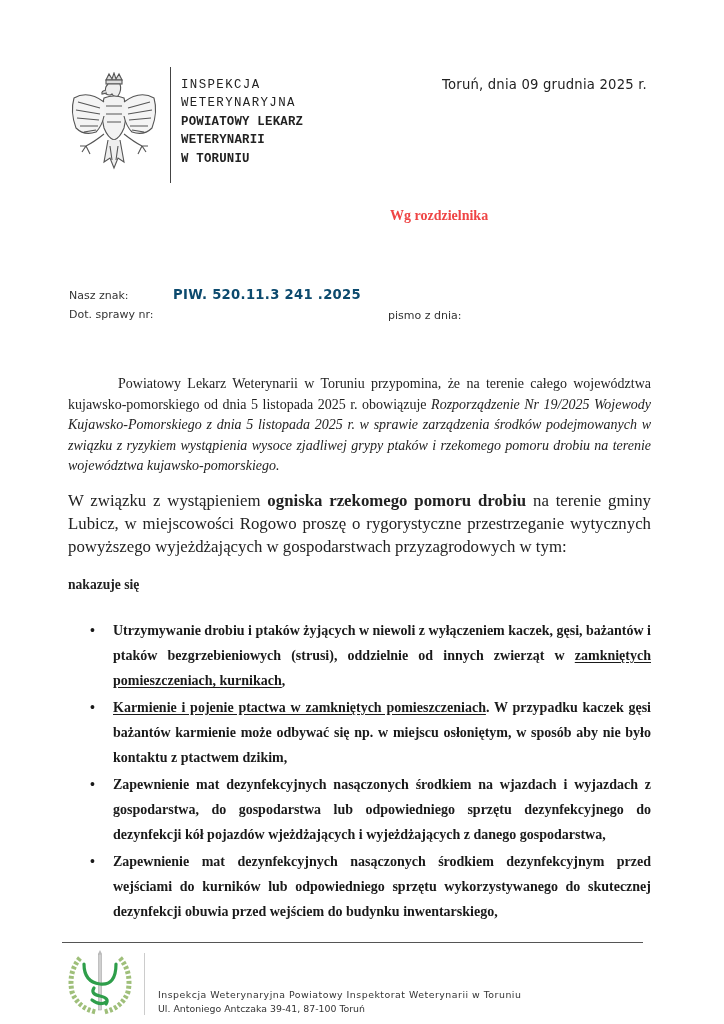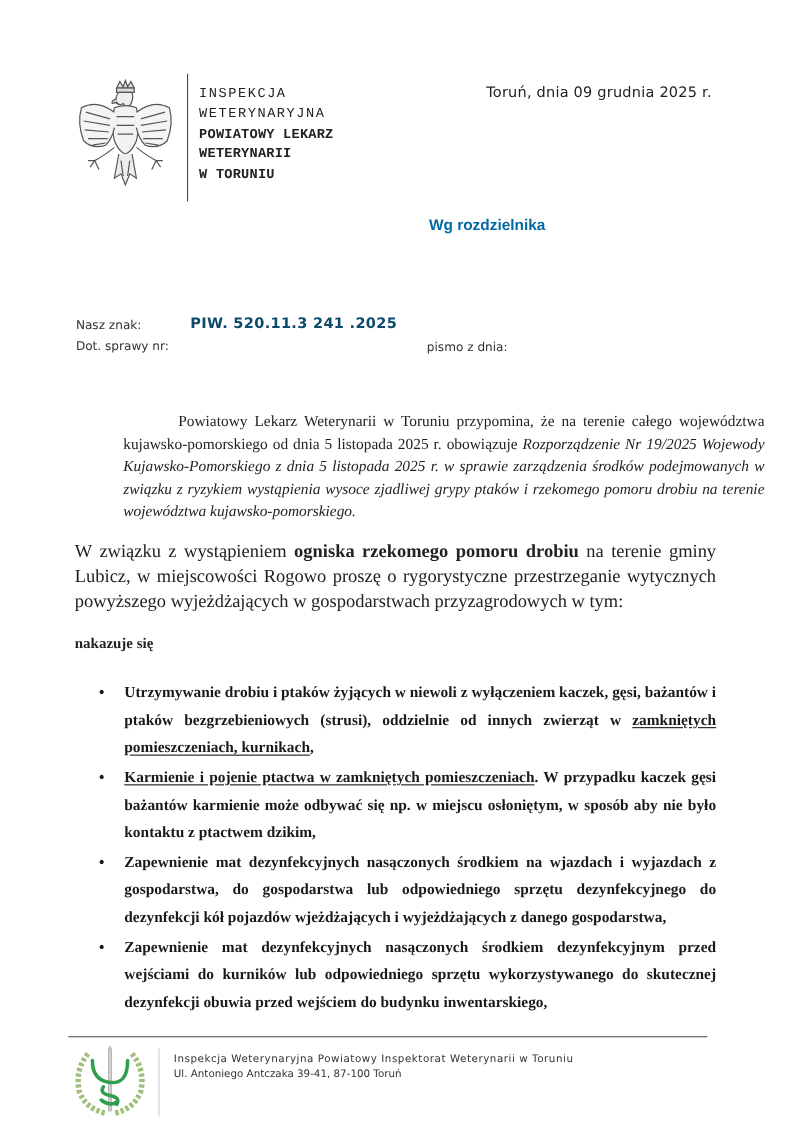--- a/index.html
+++ b/index.html
@@ -7,44 +7,44 @@
   .abs { position: absolute; }
 
   
   .eagle { left: 66px; top: 72px; width: 96px; height: 108px; }
   .vline { left: 170px; top: 67px; width: 1px; height: 116px; background: #444; }
   .org { left: 181px; top: 76px; font-family: Liberation Mono, monospace; font-size: 12.4px; line-height: 18.4px; letter-spacing: 0.6px; color: #222; }
   .org .l1, .org .l2 { font-weight: normal; letter-spacing: 1.4px; }
   .org .b { font-weight: bold; letter-spacing: 0.2px; }
   .date { left: 442px; top: 77px; font-family: "DejaVu Sans", sans-serif; font-size: 13.2px; color: #222; letter-spacing: 0.2px; }
 
-  .recipient { left: 390px; top: 196px; font-family: Liberation Sans, sans-serif; font-size: 14px; font-weight: bold; color: #0369a1; }
+  .recipient { left: 390px; top: 208px; font-family: Liberation Serif, serif; font-size: 14px; font-weight: bold; color: #ef4444; }
 
   .ref-label { font-family: "DejaVu Sans", sans-serif; font-size: 11px; color: #333; }
   .ref-value { font-family: "DejaVu Sans", sans-serif; font-size: 13.2px; font-weight: bold; color: #0c4a6e; letter-spacing: 0.3px; }
 
   
   .serif { font-family: "Liberation Serif", serif; }
-  .p1 { left: 68px; top: 374px; width: 583px; font-size: 14px; line-height: 20.5px; text-align: justify; text-indent: 50px; color: #222; margin-left: 44px; }
+  .p1 { left: 68px; top: 374px; width: 583px; font-size: 14px; line-height: 20.5px; text-align: justify; text-indent: 50px; color: #222; }
   .p1 i { font-style: italic; }
   .p2 { left: 68px; top: 489px; width: 583px; font-size: 16.8px; line-height: 23px; text-align: justify; color: #222; }
   .p2 b { font-weight: bold; }
   .p3 { left: 68px; top: 577px; font-size: 13.6px; font-weight: bold; color: #222; }
 
   .list { left: 88px; top: 618px; width: 563px; margin: 0; padding: 0; list-style: none; }
   .list li { position: relative; padding-left: 25px; font-family: "Liberation Serif", serif; font-weight: bold; font-size: 14px; line-height: 25px; text-align: justify; color: #1a1a1a; margin-bottom: 0; }
   .list li .dot { position: absolute; left: 2px; top: 0; font-weight: bold; }
   .list li u { text-decoration: underline; text-underline-offset: 2px; }
 
   
   .fline { left: 62px; top: 942px; width: 581px; height: 1px; background: #555; }
   .flogo { left: 62px; top: 948px; width: 76px; height: 68px; }
   .fvline { left: 144px; top: 953px; width: 1px; height: 62px; background: #ccc; }
   .ftext { left: 158px; top: 956px; font-family: "DejaVu Sans", sans-serif; font-size: 9.4px; line-height: 14.2px; color: #333; }
-  .ftext .f1 { letter-spacing: 0.5px; }
+  .ftext .f1 { letter-spacing: 0.5px; margin-top: 32px; }
 </style>
 </head>
 <body>
 
 <div class="abs eagle">
   <svg width="96" height="108" viewBox="0 0 96 108">
     <g fill="none" stroke="#555" stroke-width="1.1">
 
       <path d="M40 8 L43 2 L46 7 L48 1 L50 7 L53 2 L56 8 Z" fill="#ddd"></path>
       <rect x="40" y="8" width="16" height="4" fill="#ddd"></rect>

